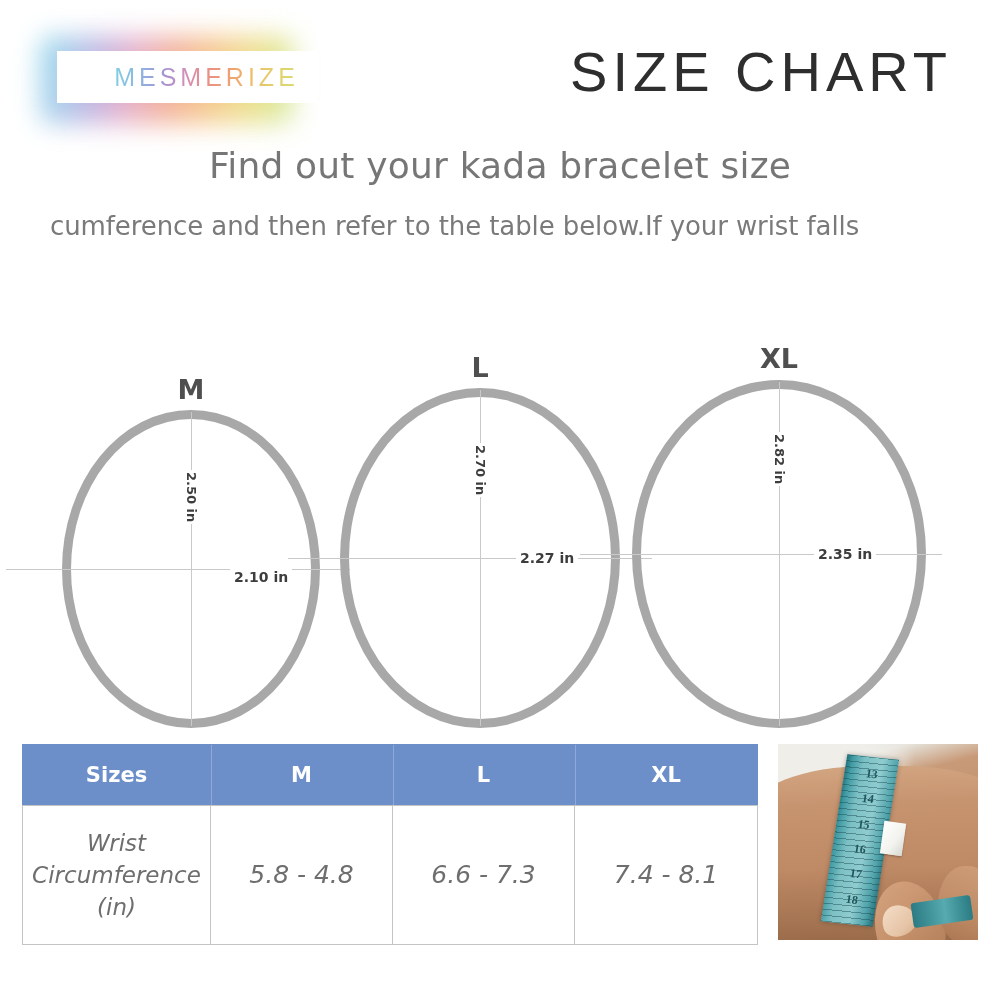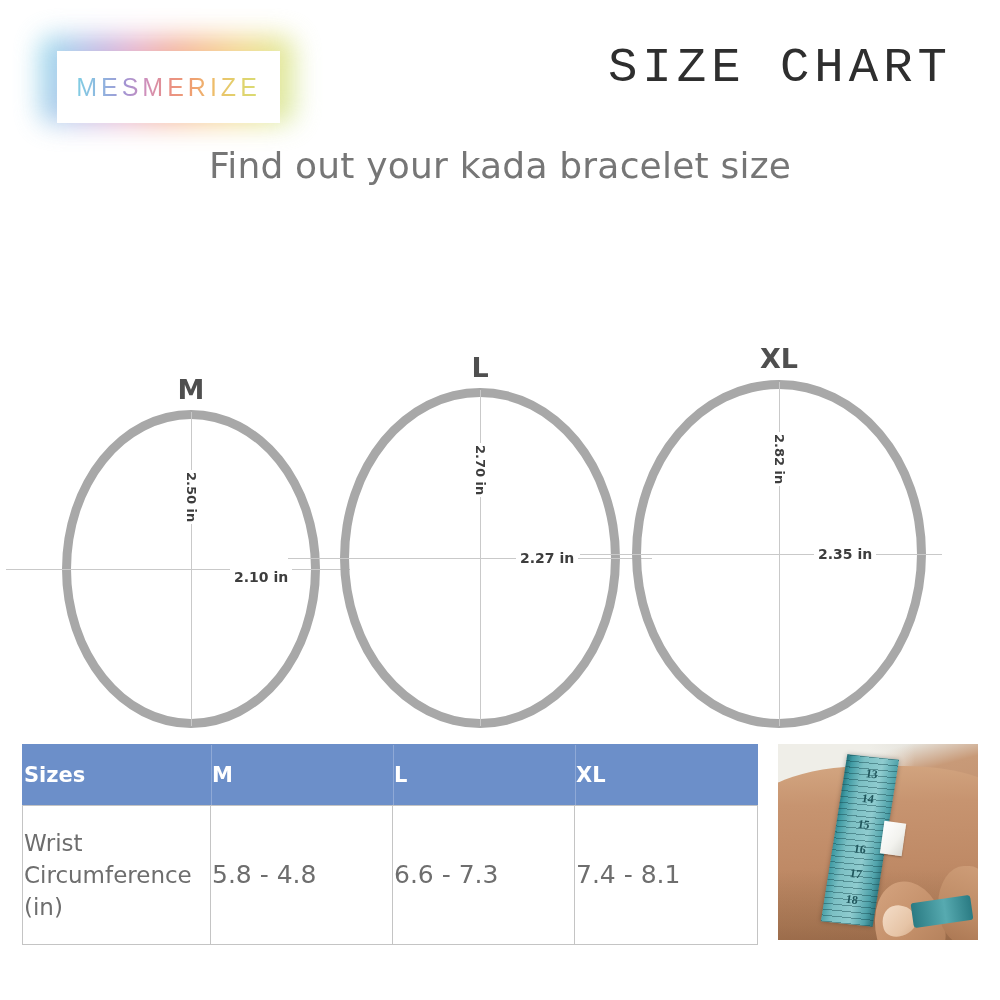--- a/index.html
+++ b/index.html
@@ -34,25 +34,26 @@
     background: linear-gradient(100deg,
         #7fd6e8 0%, #9fc3e8 12%, #b9a9dd 24%, #e2a3c4 36%,
         #f0a48e 50%, #f4b77e 62%, #f1cf7c 74%, #e3e07e 86%, #cfe9a0 100%);
     filter: blur(13px);
     opacity: 0.85;
   }
   #logo-box {
     position: absolute;
     left: 17px; top: 15px;
     width: 223px;
-    height: 72px;
+    height: 52px;
     background: #ffffff;
     display: flex;
     align-items: center;
     justify-content: center;
+    padding-left: 38px;
   }
   #logo-text {
     font-family: "Liberation Sans", sans-serif;
     font-size: 25px;
     font-weight: 300;
     letter-spacing: 4.0px;
     white-space: nowrap;
     background: linear-gradient(95deg,
         #7fcfe3 0%, #8fb6e0 14%, #a393d2 27%,
         #cf8fbb 38%, #e98f86 50%, #ef9f72 62%,
@@ -61,22 +62,22 @@
     background-clip: text;
     color: transparent;
     -webkit-text-fill-color: transparent;
   }
 
   
   #chart-title {
     position: absolute;
     right: 48px;
     top: 44px;
-    font-family: Liberation Mono, monospace;
-    font-size: 49px;
+    font-family: Liberation Sans, sans-serif;
+    font-size: 56px;
     font-weight: 300;
     letter-spacing: 5px;
     color: #2e2e2e;
     line-height: 1;
     white-space: nowrap;
   }
 
   
   #headline {
     position: absolute;
@@ -171,39 +172,40 @@
   #size-table {
     position: absolute;
     left: 22px;
     top: 744px;
     width: 735px;
     border-collapse: collapse;
     table-layout: fixed;
   }
   #size-table th, #size-table td {
     border: 1px solid #c4c4c4;
-    text-align: left;
+    text-align: center;
     vertical-align: middle;
   }
   #size-table th {
     background: #6c8fc9;
     color: #ffffff;
     font-size: 21px;
     font-weight: 700;
     height: 58px;
     border-color: #6c8fc9;
     border-bottom-color: #c4c4c4;
   }
   #size-table th.divider { box-shadow: inset 1px 0 0 #8fa9d6; }
   #size-table td {
     color: #6e6e6e;
     font-size: 25px;
     font-weight: 400;
     height: 136px;
     line-height: 32px;
+    font-style: italic;
   }
   #size-table td.rowhead { font-size: 23px; }
   col.c1 { width: 188px; }
   col.c2 { width: 182px; }
   col.c3 { width: 182px; }
   col.c4 { width: 183px; }
 
   
   #photo {
     position: absolute;
@@ -303,20 +305,21 @@
   <div id="logo-glow"></div>
   <div id="logo-box">
     <span id="logo-text">MESMERIZE</span>
   </div>
 </div>
 
 <div id="chart-title">SIZE CHART</div>
 
 <div id="headline">Find out your kada bracelet size</div>
 <div id="intro">
+  <span class="line">cumference and then refer to the table below.If your wrist falls</span>
 </div>
 
 <div id="ovals">
 
   <div class="oval-group" style="left:62px; top:70px; width:258px; height:318px;">
     <div class="size-label" style="top:-34px;">M</div>
     <div class="oval-ring"></div>
     <div class="axis-v"></div>
     <div class="axis-h" style="left:-56px; right:-30px;"></div>
     <div class="dim-v" style="top:60px;">2.50 in</div>

